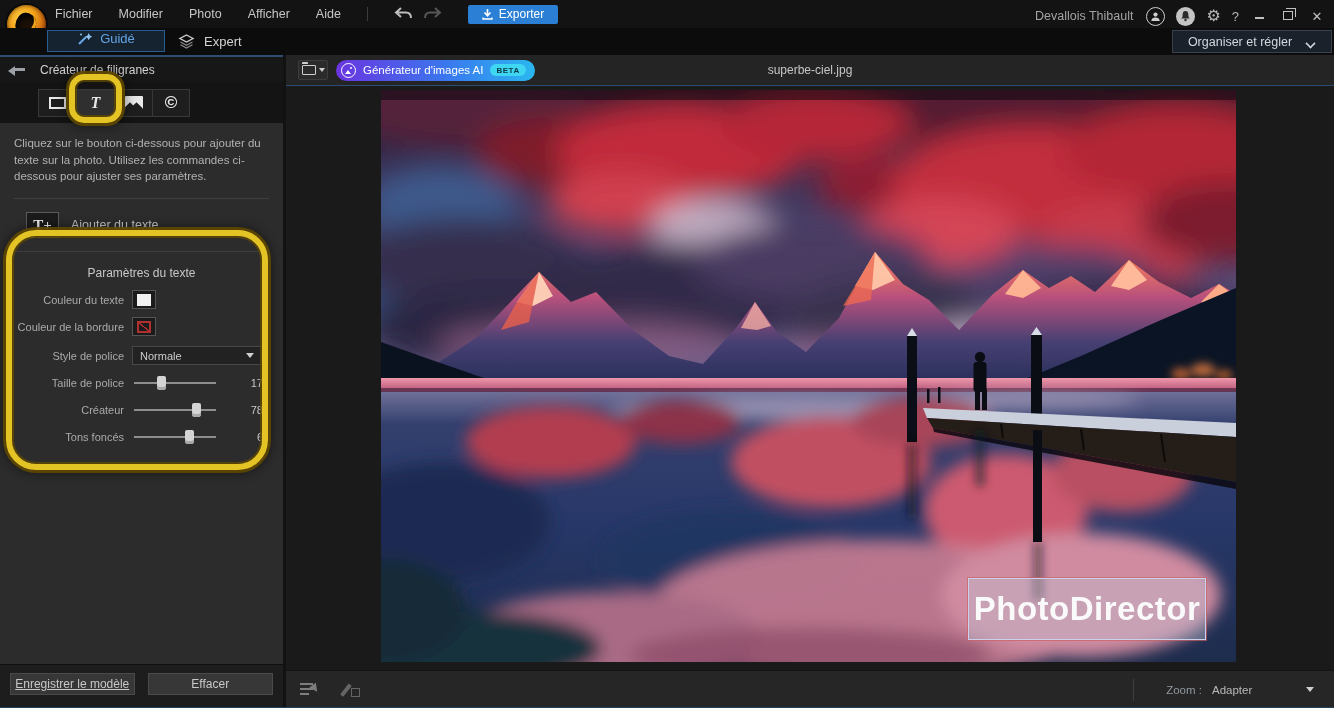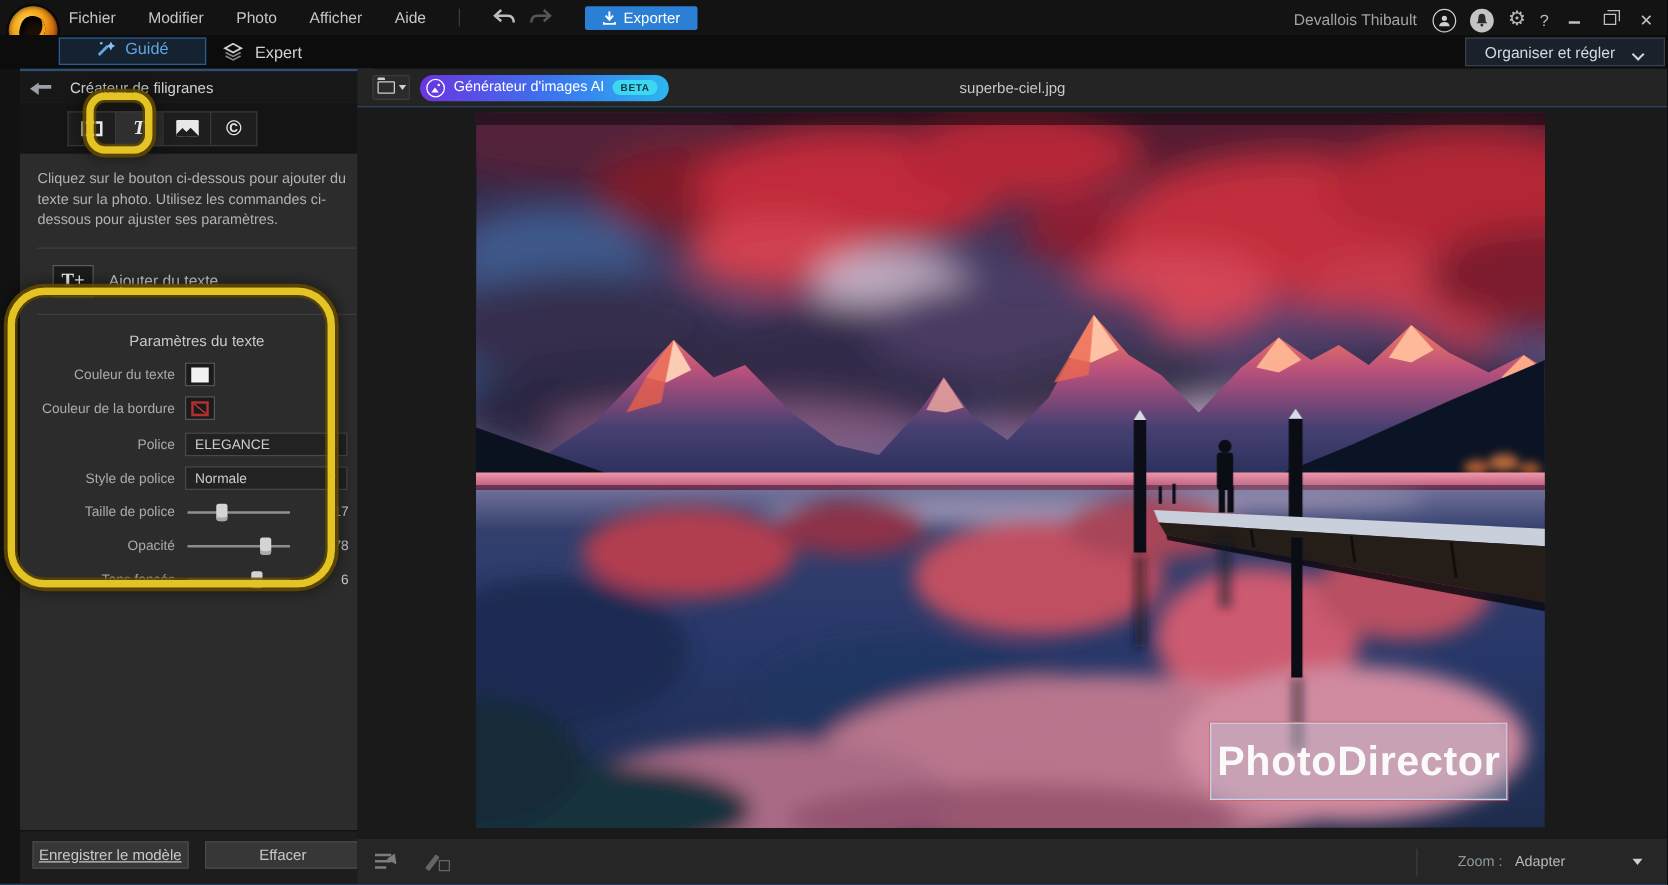--- a/index.html
+++ b/index.html
@@ -40,21 +40,21 @@
   .tab-guided { position:absolute; left:47px; top:2px; width:118px; height:22px; border:1px solid #2a5c94;
           background:#152230; color:#63a5e4; display:flex; align-items:flex-start; justify-content:center; gap:8px; font-size:13px; }
   .tab-expert { position:absolute; left:178px; top:2px; height:22px; display:flex; align-items:center; gap:9px; color:#d2d2d2; font-size:13px; }
   .organize-btn { position:absolute; right:2px; top:2px; width:160px; height:23px; background:#1b212b;
           border:1px solid #38414d; display:flex; align-items:center; justify-content:center; gap:14px; color:#d2d8de; font-size:12.5px; }
   .chev-bold { width:10px; height:10px; position:relative; }
   .chev-bold::before { content:""; position:absolute; left:0; top:2px; width:7px; height:7px;
           border-right:2.5px solid #cfd5db; border-bottom:2.5px solid #cfd5db; transform:rotate(45deg) scale(.8); }
 
   
-  .left-panel { position:absolute; left:16px; top:55px; width:283px; height:653px; background:#2c2c2c;
+  .left-panel { position:absolute; left:0; top:55px; width:283px; height:653px; background:#2c2c2c;
           border-top:2px solid #2c4e74; display:flex; flex-direction:column; }
   .panel-header { height:25px; background:#171717; display:flex; align-items:center; gap:12px; padding:0 8px; flex:none; }
   .back-arrow { width:20px; height:12px; position:relative; }
   .back-arrow::before { content:""; position:absolute; left:0; top:2px; border:5px solid transparent; border-right:7px solid #9aa0a6; border-left:none; }
   .back-arrow::after { content:""; position:absolute; left:6px; top:4.5px; width:11px; height:3px; background:#9aa0a6; }
   .panel-title { color:#d2d2d2; font-size:12px; }
   .tools-row { height:41px; background:#141414; display:flex; align-items:center; padding-left:38px; flex:none; }
   .tool-btn { width:38px; height:28px; background:#1e1e1e; border:1px solid #383838; border-right:none;
           display:flex; align-items:center; justify-content:center; color:#e8e8e8; }
   .tool-btn:last-child { border-right:1px solid #383838; }
@@ -257,43 +257,36 @@
             <span class="swatch-white"></span>
           </span>
       </div>
       <div class="param-row" style="margin-bottom:10px;">
         <span class="param-label">Couleur de la bordure</span>
         <span class="swatch-btn">
             <span class="swatch-none"></span>
           </span>
       </div>
       <div class="param-row">
-        <span class="param-label">Police</span>
-        <div class="select-box">
-          <span>ELEGANCE</span>
-          <span class="tri-down"></span>
-        </div>
-      </div>
-      <div class="param-row">
         <span class="param-label">Style de police</span>
         <div class="select-box">
           <span>Normale</span>
           <span class="tri-down"></span>
         </div>
       </div>
       <div class="param-row">
         <span class="param-label">Taille de police</span>
         <div class="slider">
           <span class="track"></span>
             <span class="thumb" style="left:33%"></span>
         </div>
         <span class="param-value">17</span>
       </div>
       <div class="param-row">
-        <span class="param-label">Opacité</span>
+        <span class="param-label">Créateur</span>
         <div class="slider">
           <span class="track"></span>
             <span class="thumb" style="left:76%"></span>
         </div>
         <span class="param-value">78</span>
       </div>
       <div class="param-row">
         <span class="param-label">Tons foncés</span>
         <div class="slider">
           <span class="track"></span>

